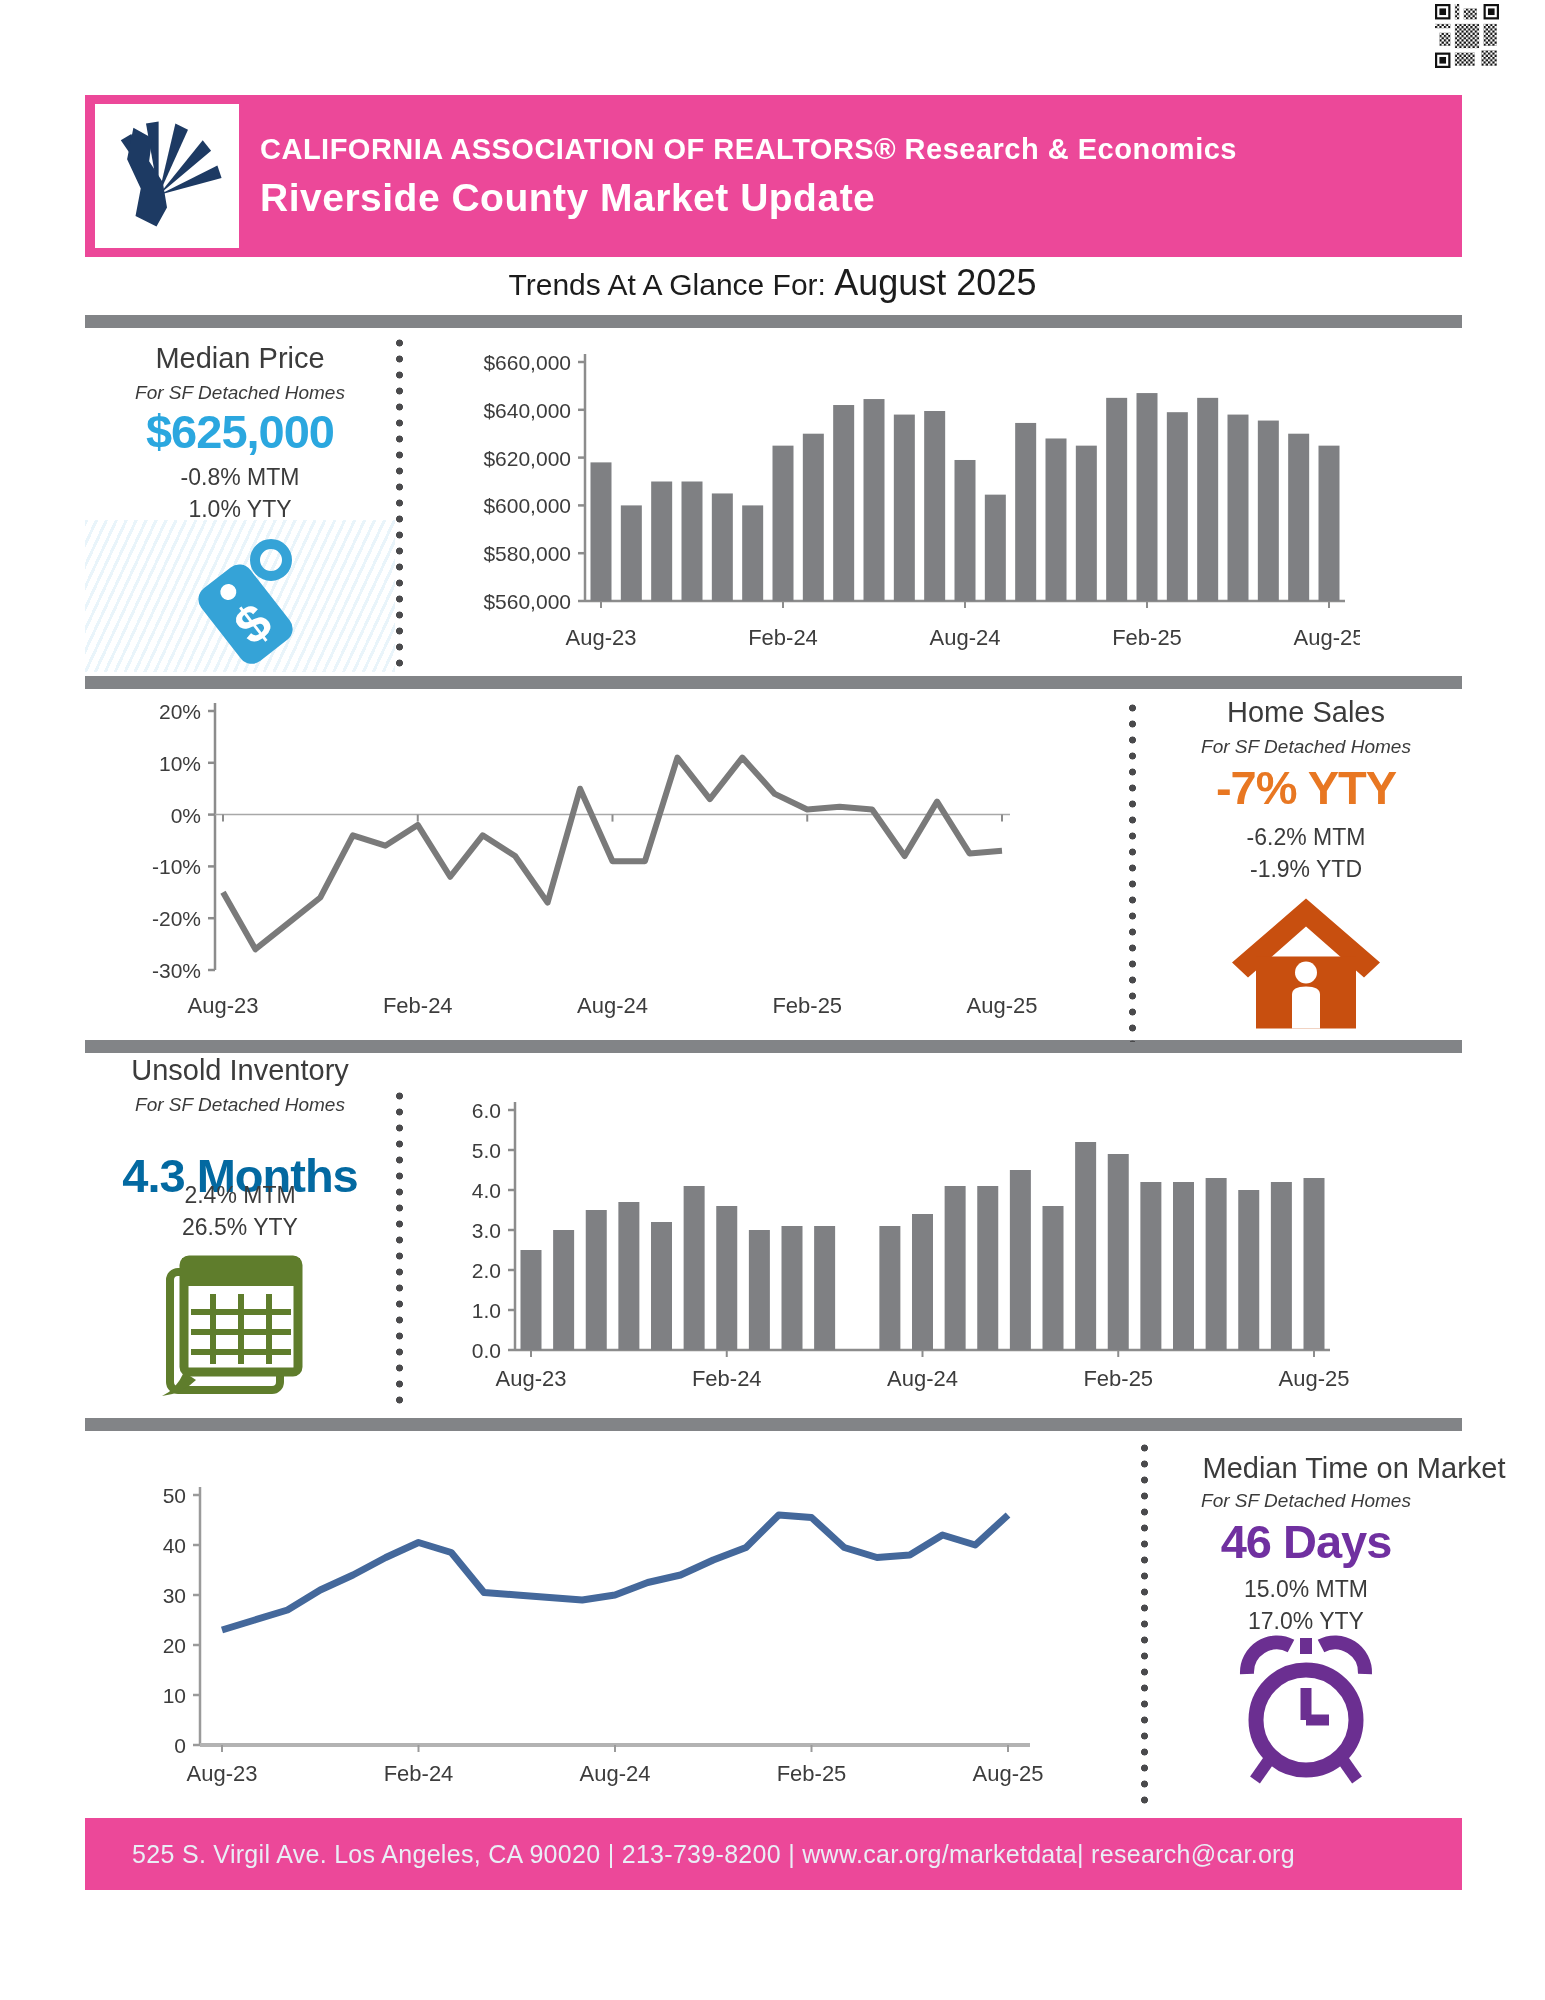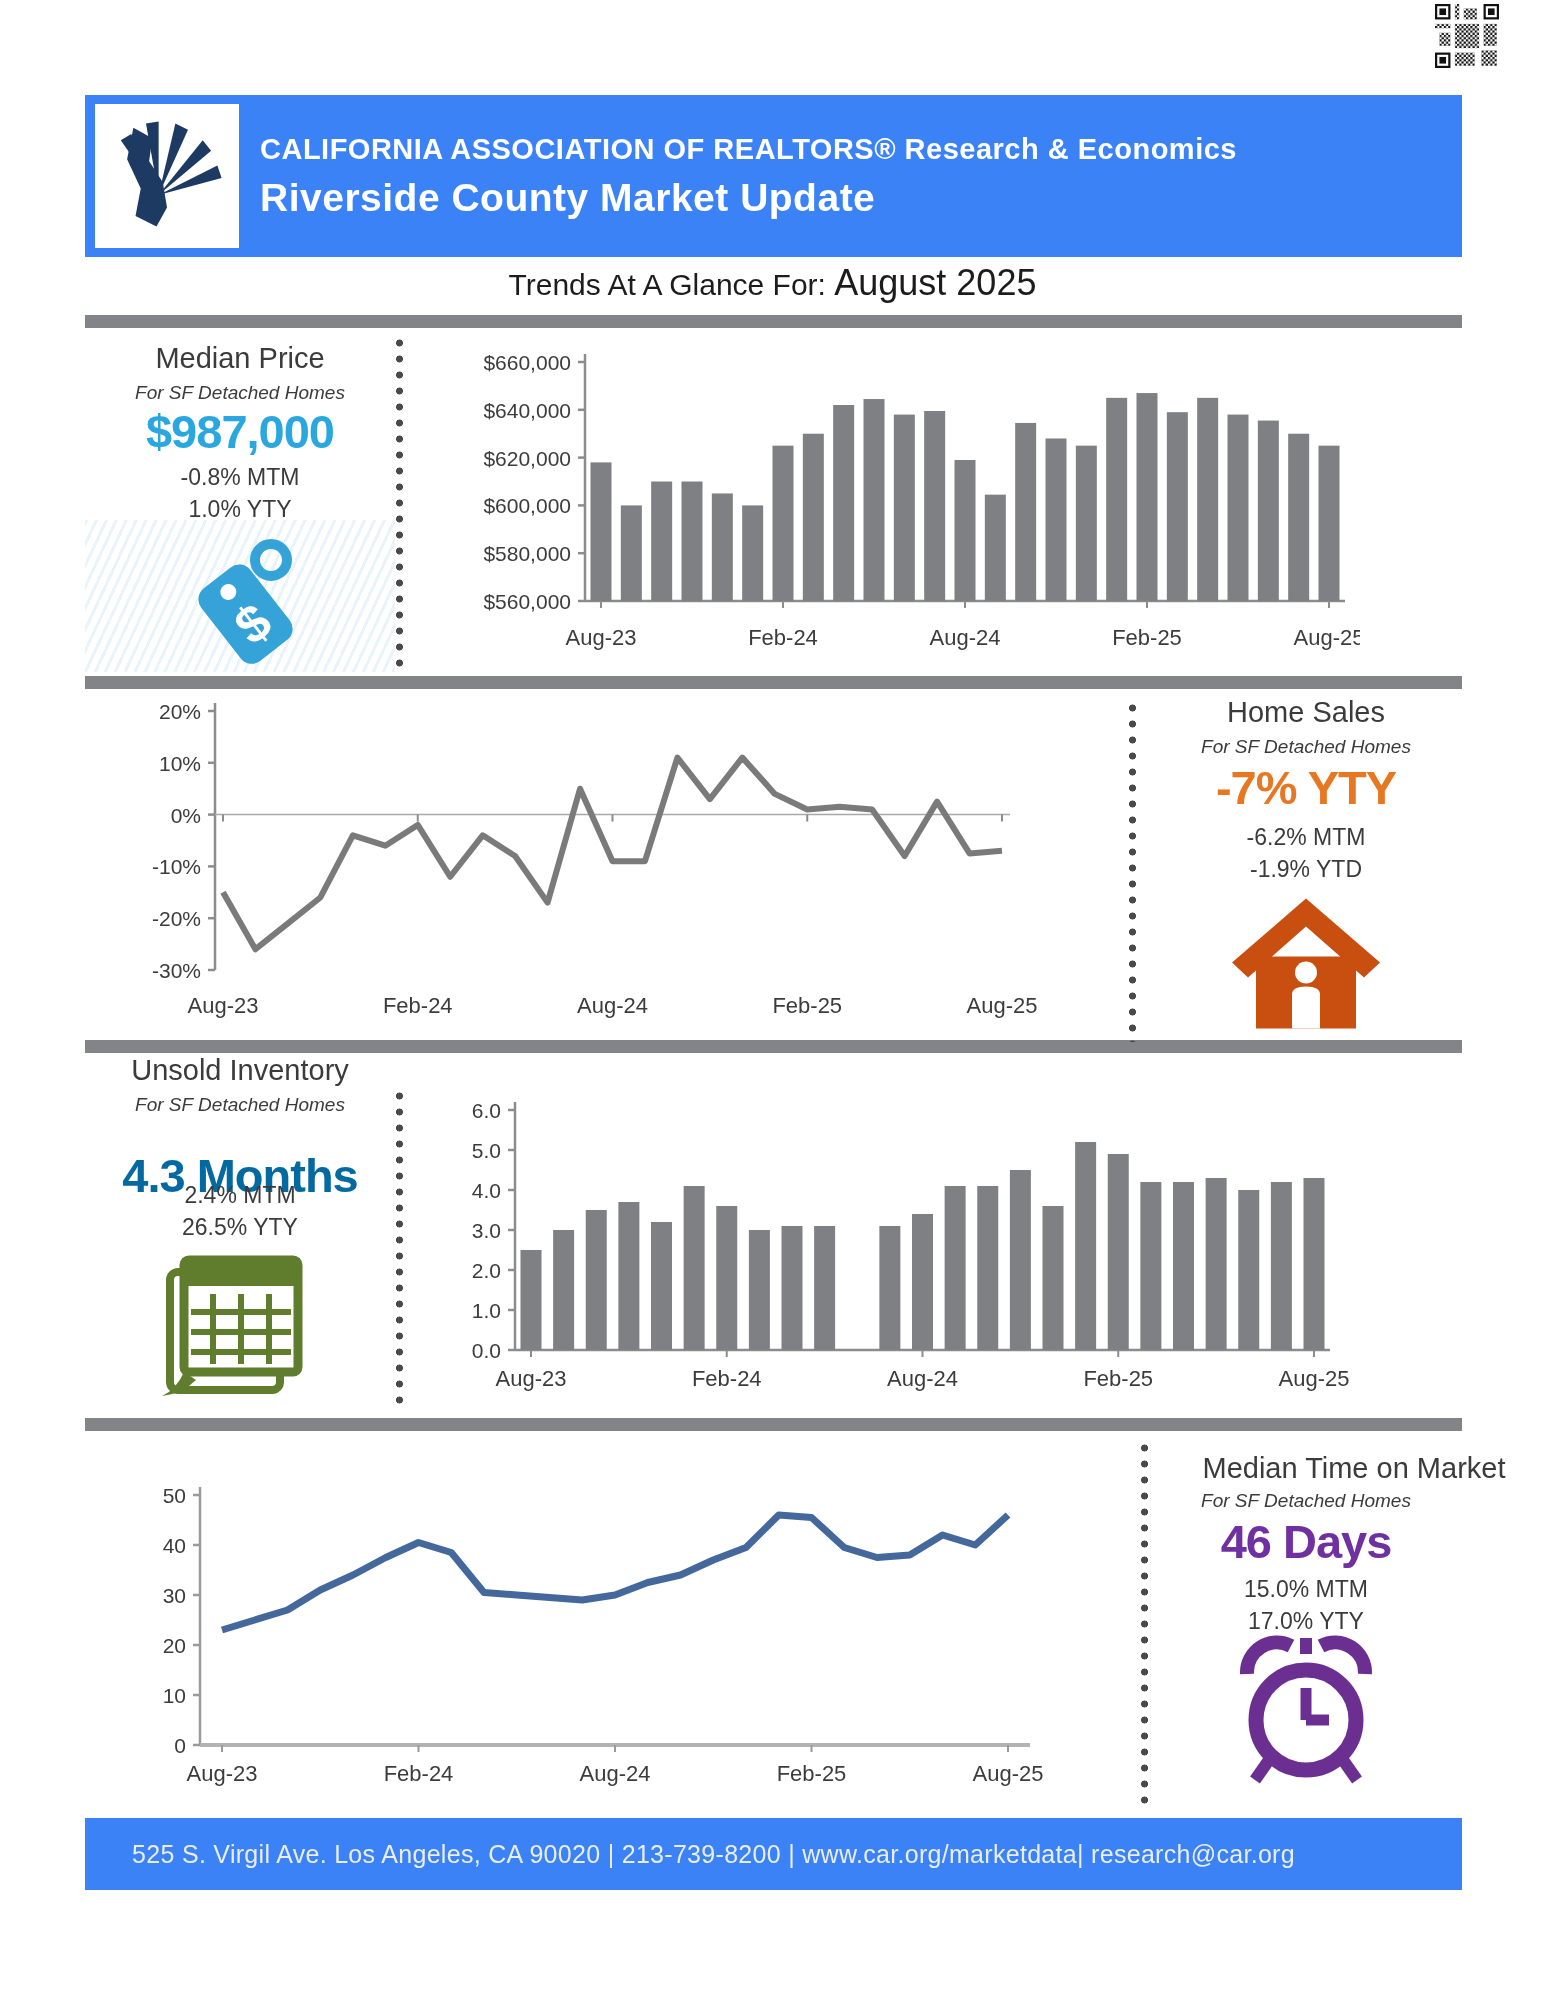--- a/index.html
+++ b/index.html
@@ -1,21 +1,21 @@
 <!DOCTYPE html>
 <html><head>
 <meta charset="utf-8">
 <style>
   html,body{margin:0;padding:0;background:#ffffff;}
   .page{position:relative;width:1545px;height:2000px;background:#ffffff;
         font-family:"Liberation Sans",sans-serif;color:#3b3b3b;overflow:hidden;}
   .abs{position:absolute;}
 
   
-  .banner{background:#3b82f6;}
+  .banner{background:#ec4899;}
   .header{left:85px;top:95px;width:1377px;height:162px;}
   .logo-box{left:95px;top:104px;width:144px;height:144px;background:#ffffff;
             display:flex;align-items:center;justify-content:center;}
   .h-line1{left:260px;top:133px;width:1180px;font-size:29px;font-weight:bold;color:#ffffff;letter-spacing:.5px;}
   .h-line2{left:260px;top:176px;width:1180px;font-size:39px;font-weight:bold;color:#ffffff;letter-spacing:.5px;}
 
   .tagline{left:0;top:262px;width:100%;text-align:center;color:#1c1c1c;}
   .tagline .pre{font-size:30px;}
   .tagline .period{font-size:36px;font-weight:normal;}
 
@@ -72,21 +72,21 @@
     <span class="pre">Trends At A Glance For: </span><span class="period">August 2025</span>
   </div>
 
   <div class="abs divider" style="top:315px;"></div>
   <div class="abs divider" style="top:676px;"></div>
   <div class="abs divider" style="top:1040px;"></div>
   <div class="abs divider" style="top:1418px;"></div>
 
   <div class="abs panel panel-l sec-title" style="top:342px;">Median Price</div>
   <div class="abs panel panel-l sec-sub" style="top:382px;">For SF Detached Homes</div>
-  <div class="abs panel panel-l sec-value" style="top: 404px; color: rgb(43, 167, 223);">$987,000</div>
+  <div class="abs panel panel-l sec-value" style="top: 404px; color: rgb(43, 167, 223);">$625,000</div>
   <div class="abs panel panel-l sec-stat" style="top:464px;">-0.8% MTM</div>
   <div class="abs panel panel-l sec-stat" style="top:496px;">1.0% YTY</div>
   <div class="abs hatch" style="left:85px;top:520px;width:310px;height:152px;"></div>
   <div class="abs" style="left:155px;top:522px;">
     <svg width="170" height="150" viewBox="0 0 170 150">
       <g transform="rotate(-38 85 85)">
         <rect x="54" y="48" width="62" height="92" rx="14" fill="#35a3d7"></rect>
         <circle cx="85" cy="66" r="8" fill="#ffffff"></circle>
         <text x="85" y="124" font-family="Liberation Sans, sans-serif" font-size="52" font-weight="bold" fill="#ffffff" text-anchor="middle">$</text>
       </g>

